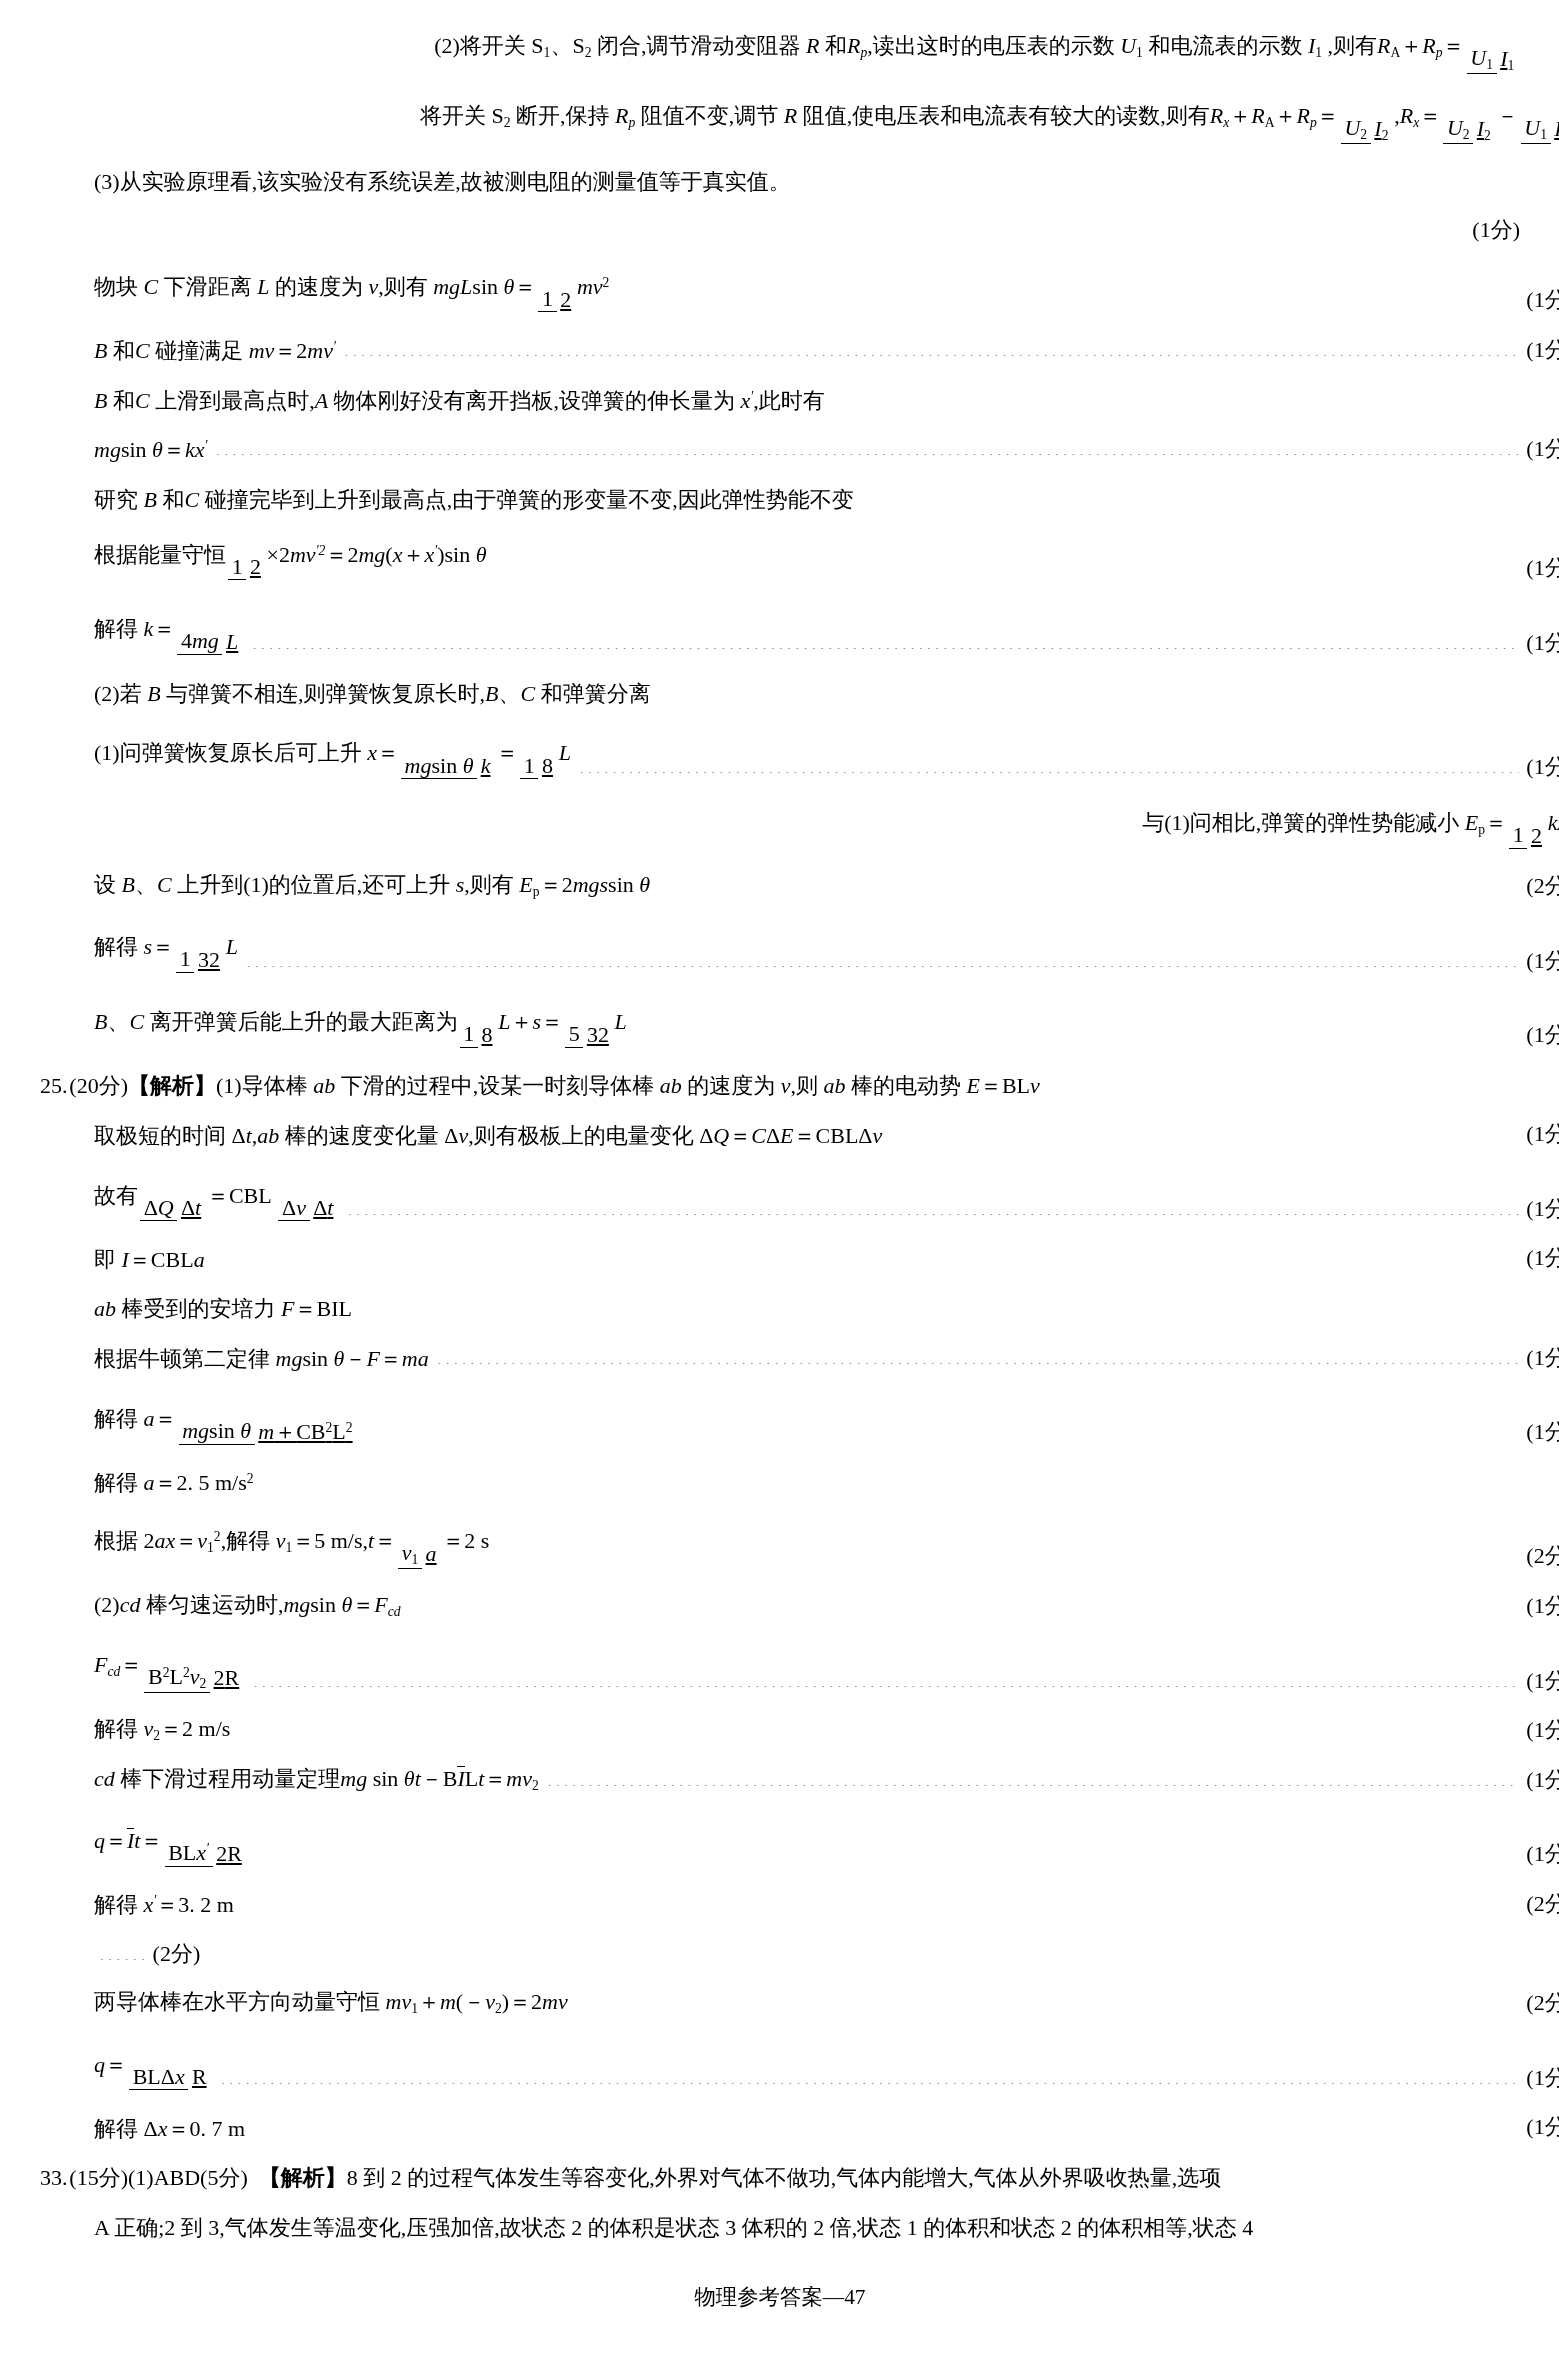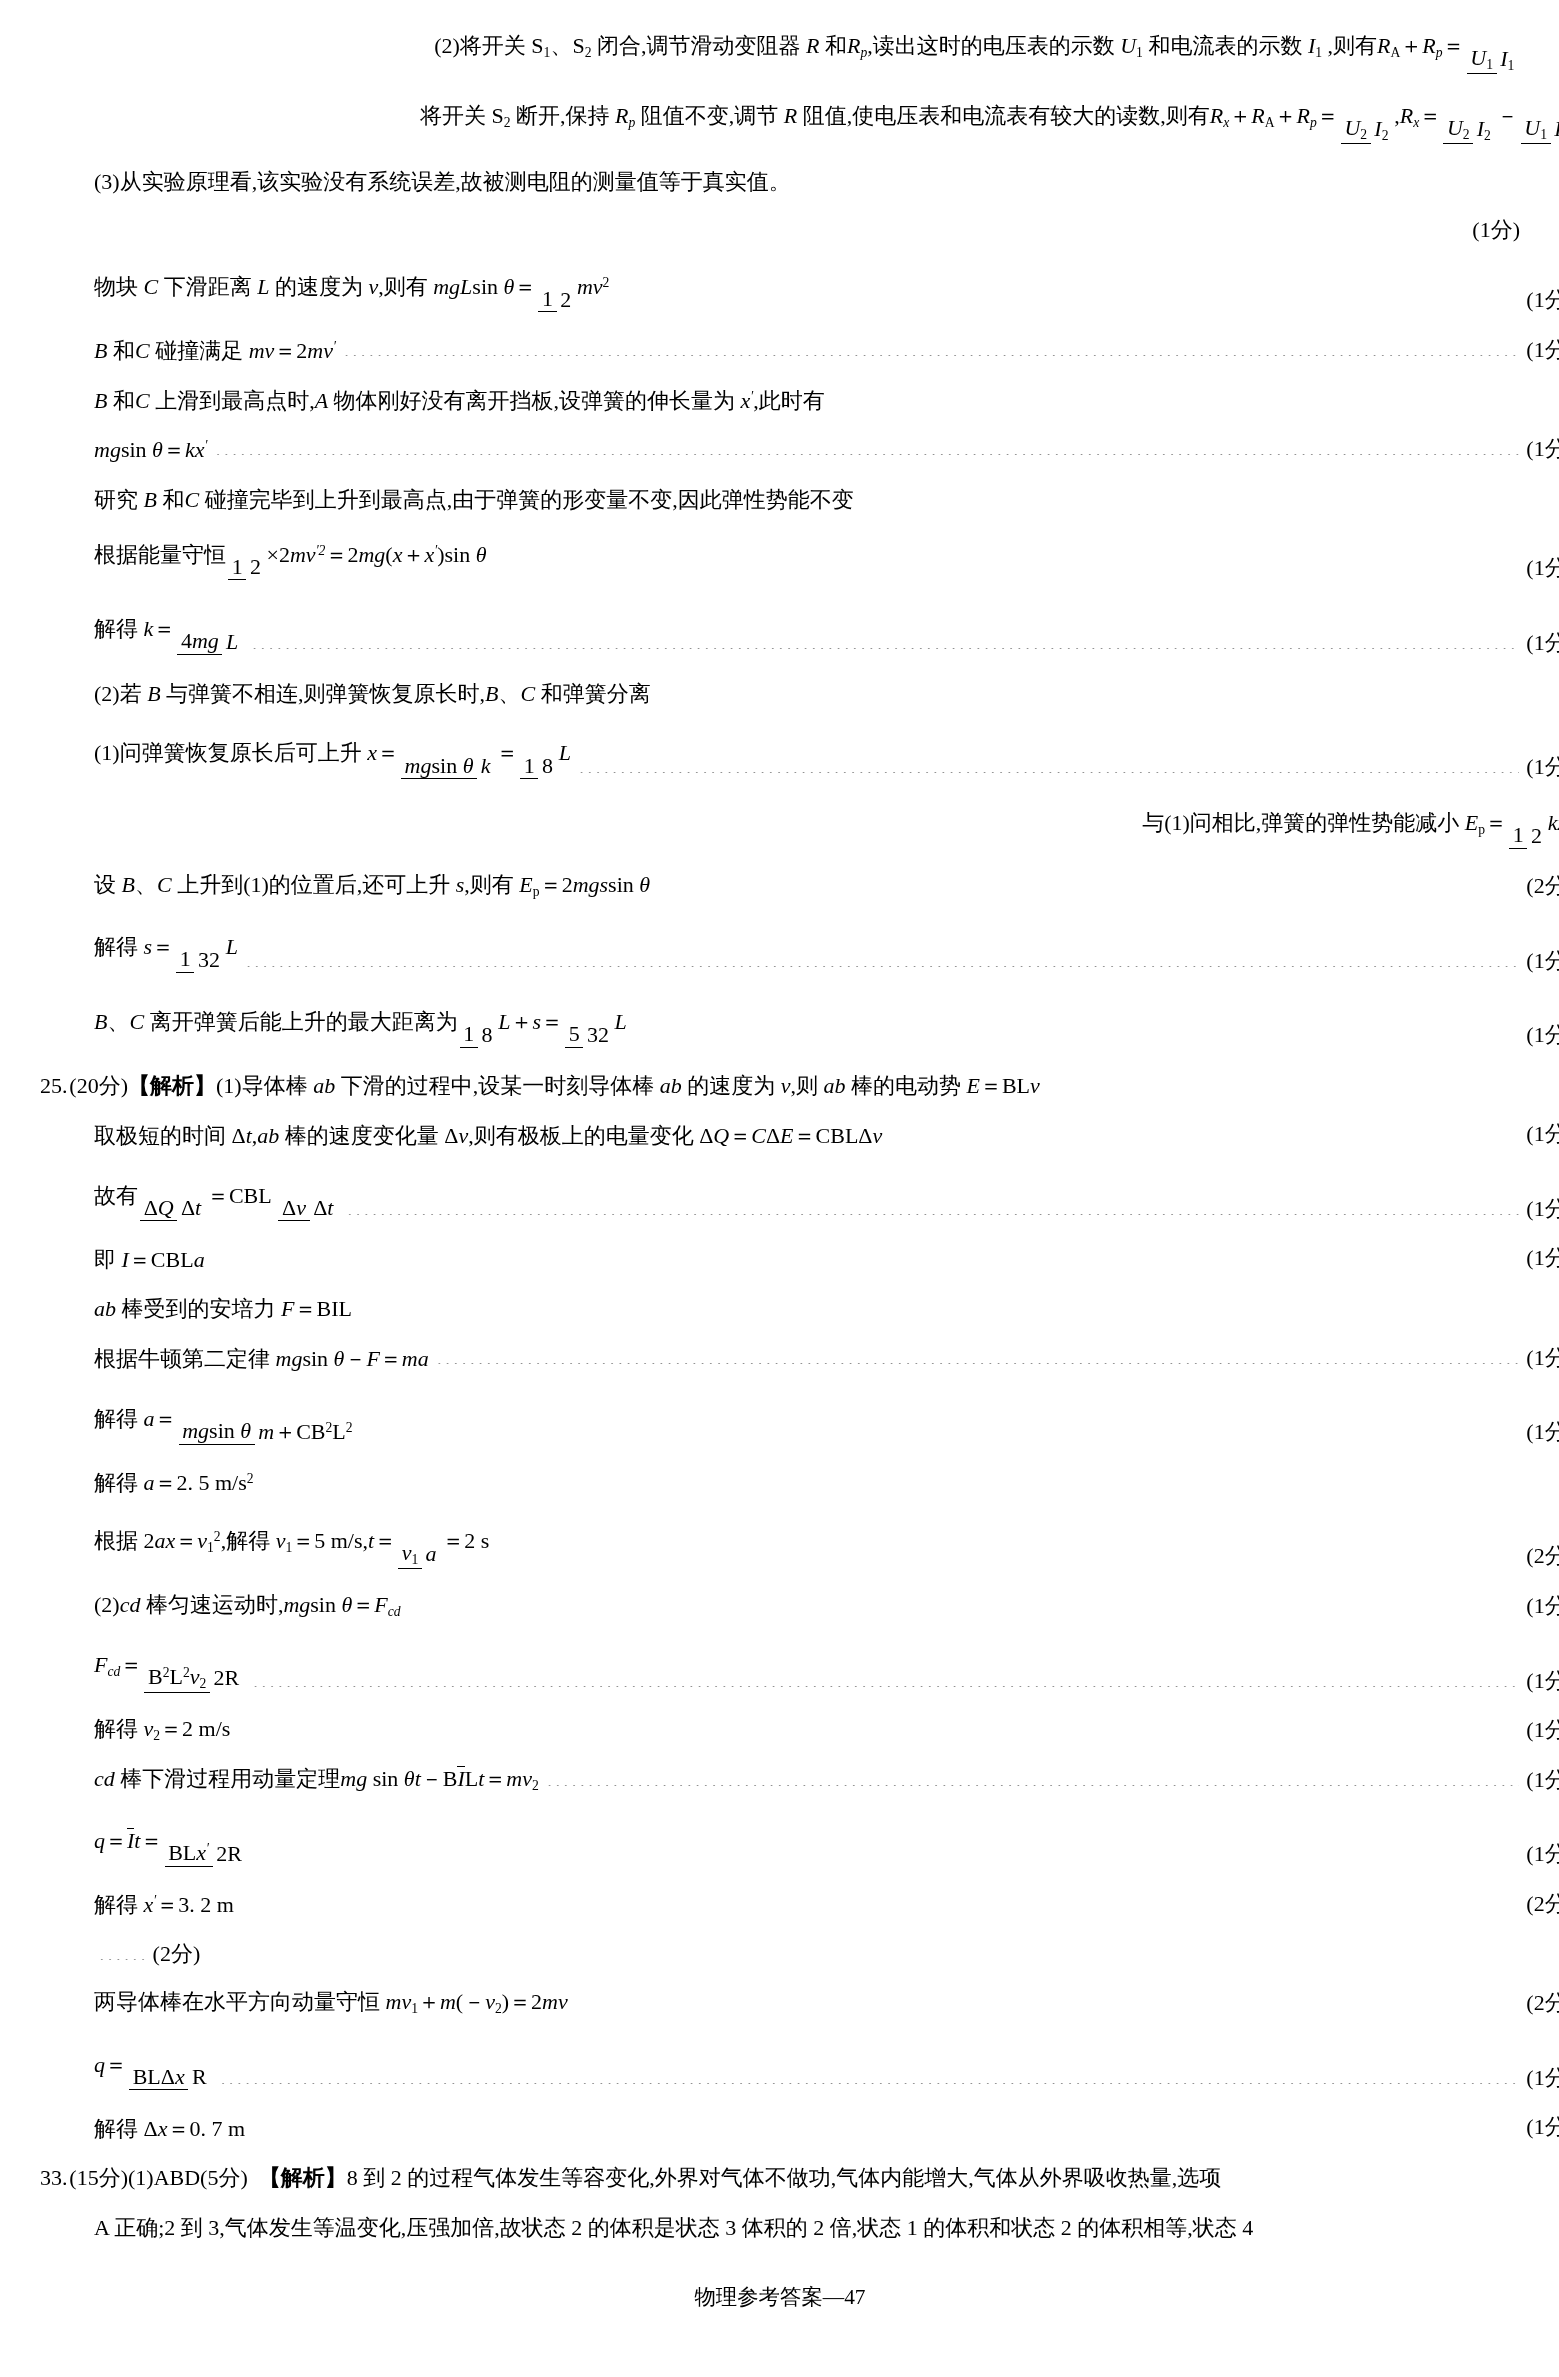--- a/index.html
+++ b/index.html
@@ -72,21 +72,21 @@
 
   .frac {
     display: inline-flex;
     flex-direction: row;
     vertical-align: -0.55em;
     text-align: center;
     margin: 0 2.1px;
     line-height: 1.04;
   }
   .frac > .num { border-bottom: 1.4px solid #000; padding: 0 3.6px 0.7px 3.6px; }
-  .frac > .den { padding: 0.7px 3.6px 0 3.6px; }
+  .frac > .den { padding: 0.7px 3.6px 0 3.6px; text-decoration: underline; }
 
   .ovl { border-top: 1.4px solid #000; display:inline-block; line-height:1; padding-top:0.7px;}
   .hei { font-family: "Liberation Sans", "DejaVu Sans", sans-serif; font-weight: bold; }
 
   .footer {
     position: absolute;
     left: 0;
     right: 0;
     bottom: 69px;
     text-align: center;

